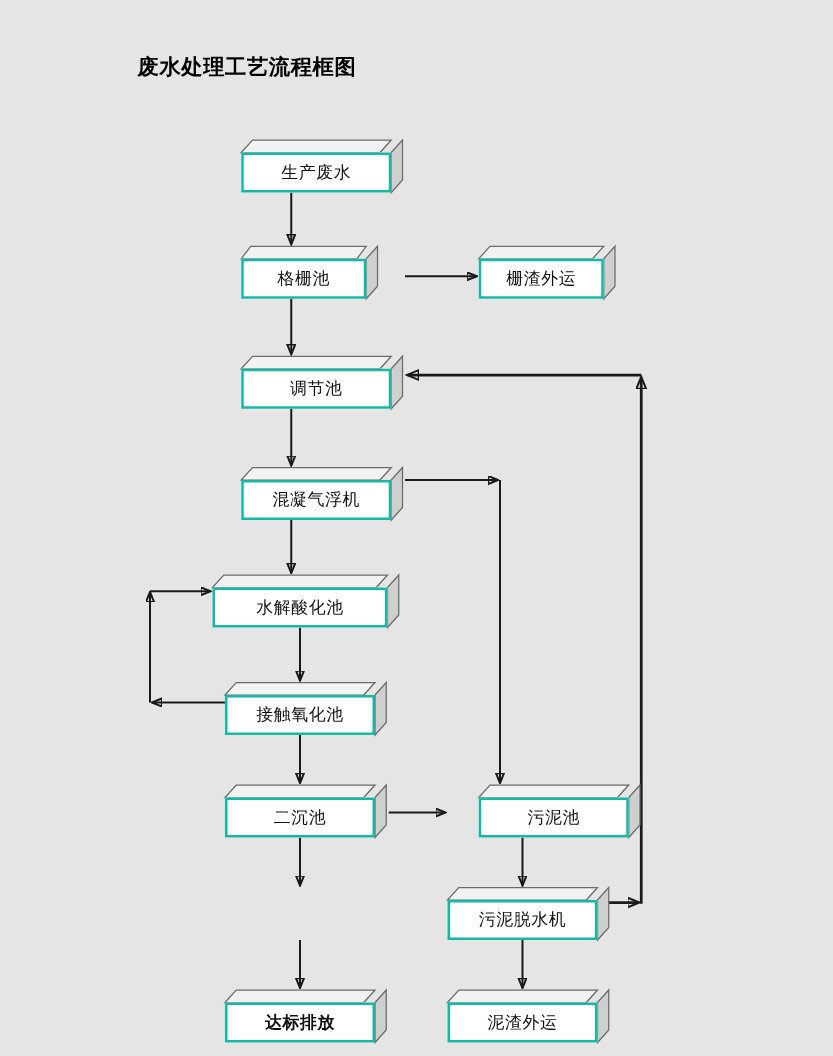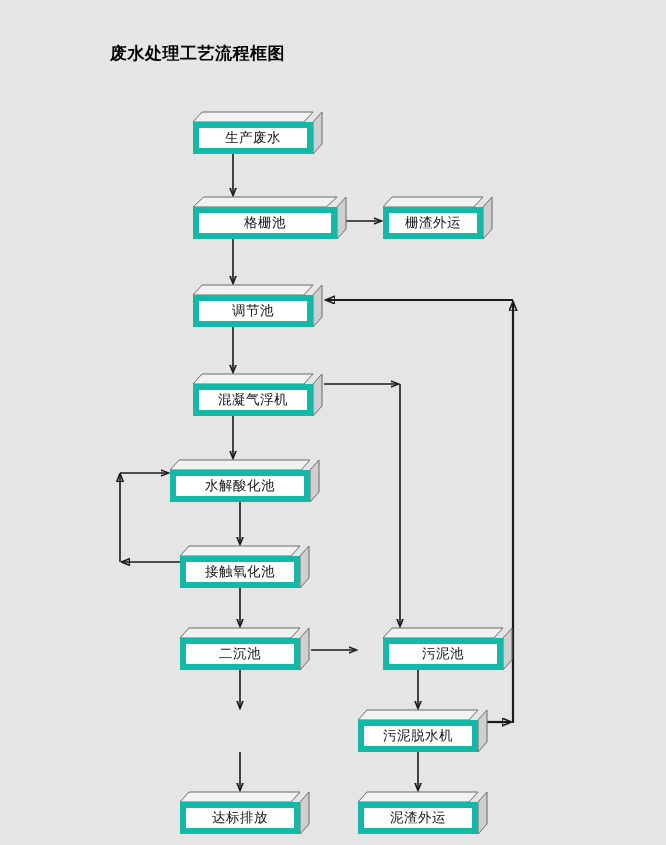--- a/index.html
+++ b/index.html
@@ -31,21 +31,21 @@
   .node {
     position: absolute;
   }
   .node .front {
     position: absolute;
     left: 0;
     top: 10px;
     width: 100%;
     height: 32px;
     box-sizing: border-box;
-    border: 6px solid #14b8a6;
+    border: 2px solid #14b8a6;
     background: #ffffff;
     display: flex;
     align-items: center;
     justify-content: center;
   }
   .node .label {
     font-size: 13.5px;
     color: #111111;
     white-space: nowrap;
     letter-spacing: 0.5px;
@@ -140,21 +140,21 @@
       <polygon points="0,10 9,0 120,0 111,10" fill="#f2f2f2" stroke="#6b6b6b" stroke-width="1" vector-effect="non-scaling-stroke"></polygon>
     </svg>
     <svg class="sideface" viewBox="0 0 10 42" preserveAspectRatio="none" width="10" height="10">
       <polygon points="0,10 9,0 9,32 0,42" fill="#cfcfcf" stroke="#6b6b6b" stroke-width="1" vector-effect="non-scaling-stroke"></polygon>
     </svg>
     <div class="front">
       <span class="label">生产废水</span>
     </div>
   </div>
 
-  <div class="node" style="left:193px; top:197px; width:144px; height:42px;">
+  <div class="node" style="left:193px; top:197px; width:100px; height:42px;">
     <svg class="topface" viewBox="0 0 120 10" preserveAspectRatio="none" width="120" height="10">
       <polygon points="0,10 9,0 120,0 111,10" fill="#f2f2f2" stroke="#6b6b6b" stroke-width="1" vector-effect="non-scaling-stroke"></polygon>
     </svg>
     <svg class="sideface" viewBox="0 0 10 42" preserveAspectRatio="none" width="10" height="10">
       <polygon points="0,10 9,0 9,32 0,42" fill="#cfcfcf" stroke="#6b6b6b" stroke-width="1" vector-effect="non-scaling-stroke"></polygon>
     </svg>
     <div class="front">
       <span class="label">格栅池</span>
     </div>
   </div>
@@ -249,21 +249,21 @@
       <polygon points="0,10 9,0 120,0 111,10" fill="#f2f2f2" stroke="#6b6b6b" stroke-width="1" vector-effect="non-scaling-stroke"></polygon>
     </svg>
     <svg class="sideface" viewBox="0 0 10 42" preserveAspectRatio="none" width="10" height="10">
       <polygon points="0,10 9,0 9,32 0,42" fill="#cfcfcf" stroke="#6b6b6b" stroke-width="1" vector-effect="non-scaling-stroke"></polygon>
     </svg>
     <div class="front">
       <span class="label">污泥脱水机</span>
     </div>
   </div>
 
-  <div class="node" style="left:180px; top:792px; width:120px; height:40px;">
+  <div class="node" style="left:180px; top:792px; width:120px; height:40px;font-weight:bold;">
     <svg class="topface" viewBox="0 0 120 10" preserveAspectRatio="none" width="120" height="10">
       <polygon points="0,10 9,0 120,0 111,10" fill="#f2f2f2" stroke="#6b6b6b" stroke-width="1" vector-effect="non-scaling-stroke"></polygon>
     </svg>
     <svg class="sideface" viewBox="0 0 10 42" preserveAspectRatio="none" width="10" height="10">
       <polygon points="0,10 9,0 9,32 0,42" fill="#cfcfcf" stroke="#6b6b6b" stroke-width="1" vector-effect="non-scaling-stroke"></polygon>
     </svg>
     <div class="front">
       <span class="label">达标排放</span>
     </div>
   </div>

